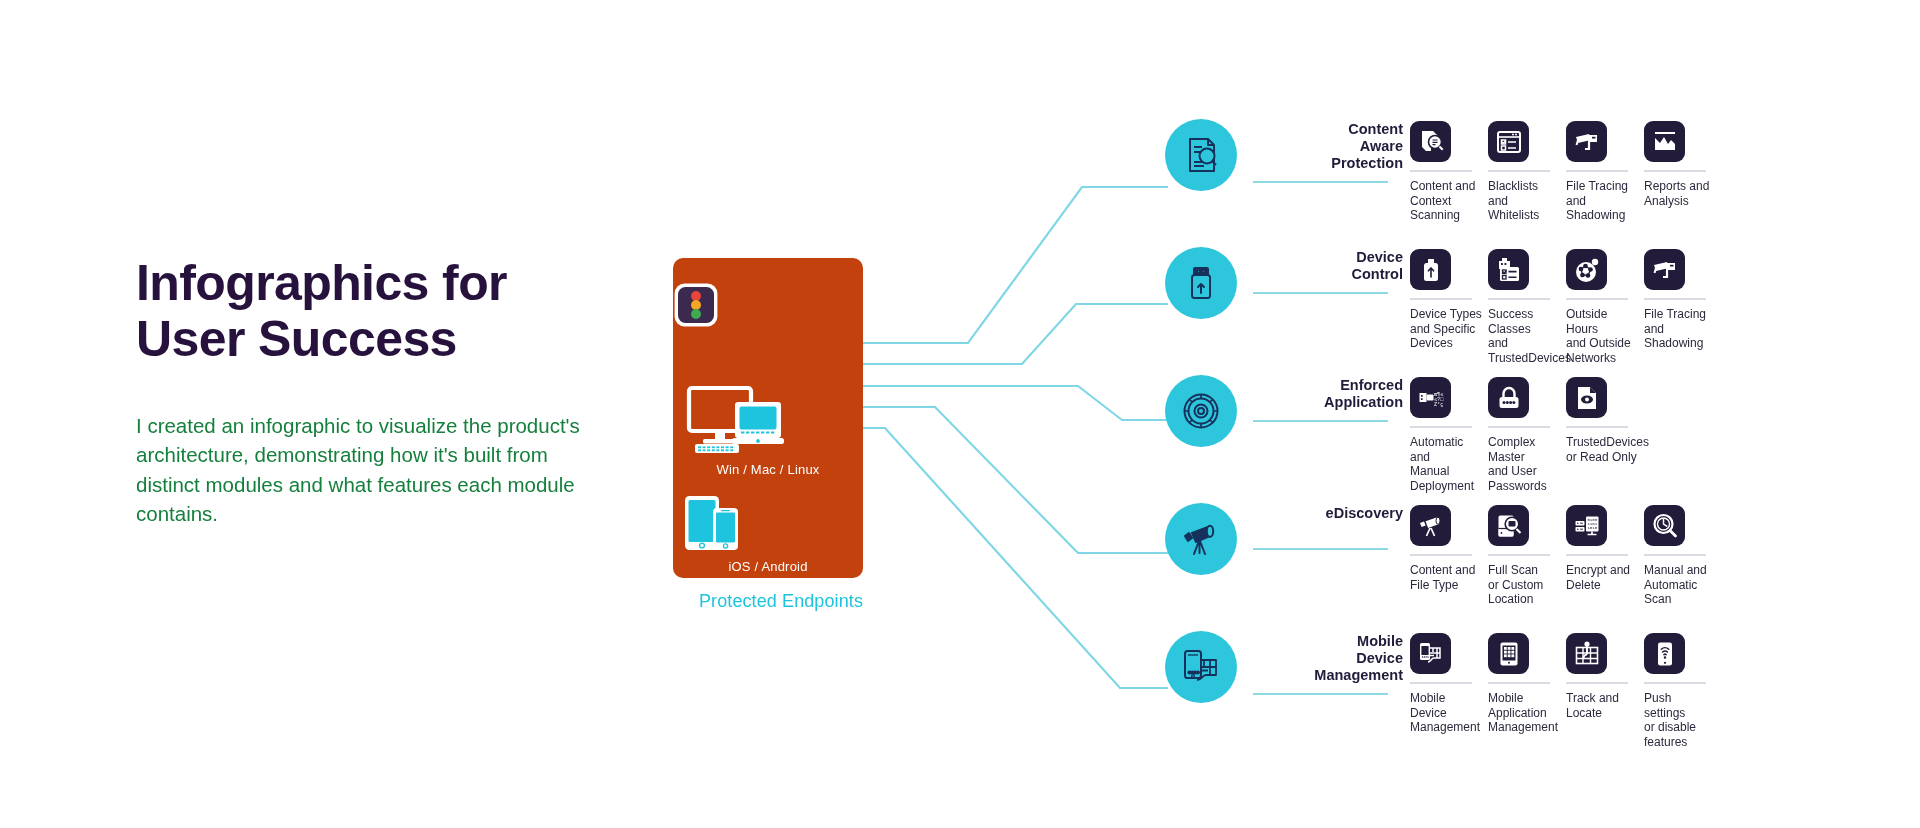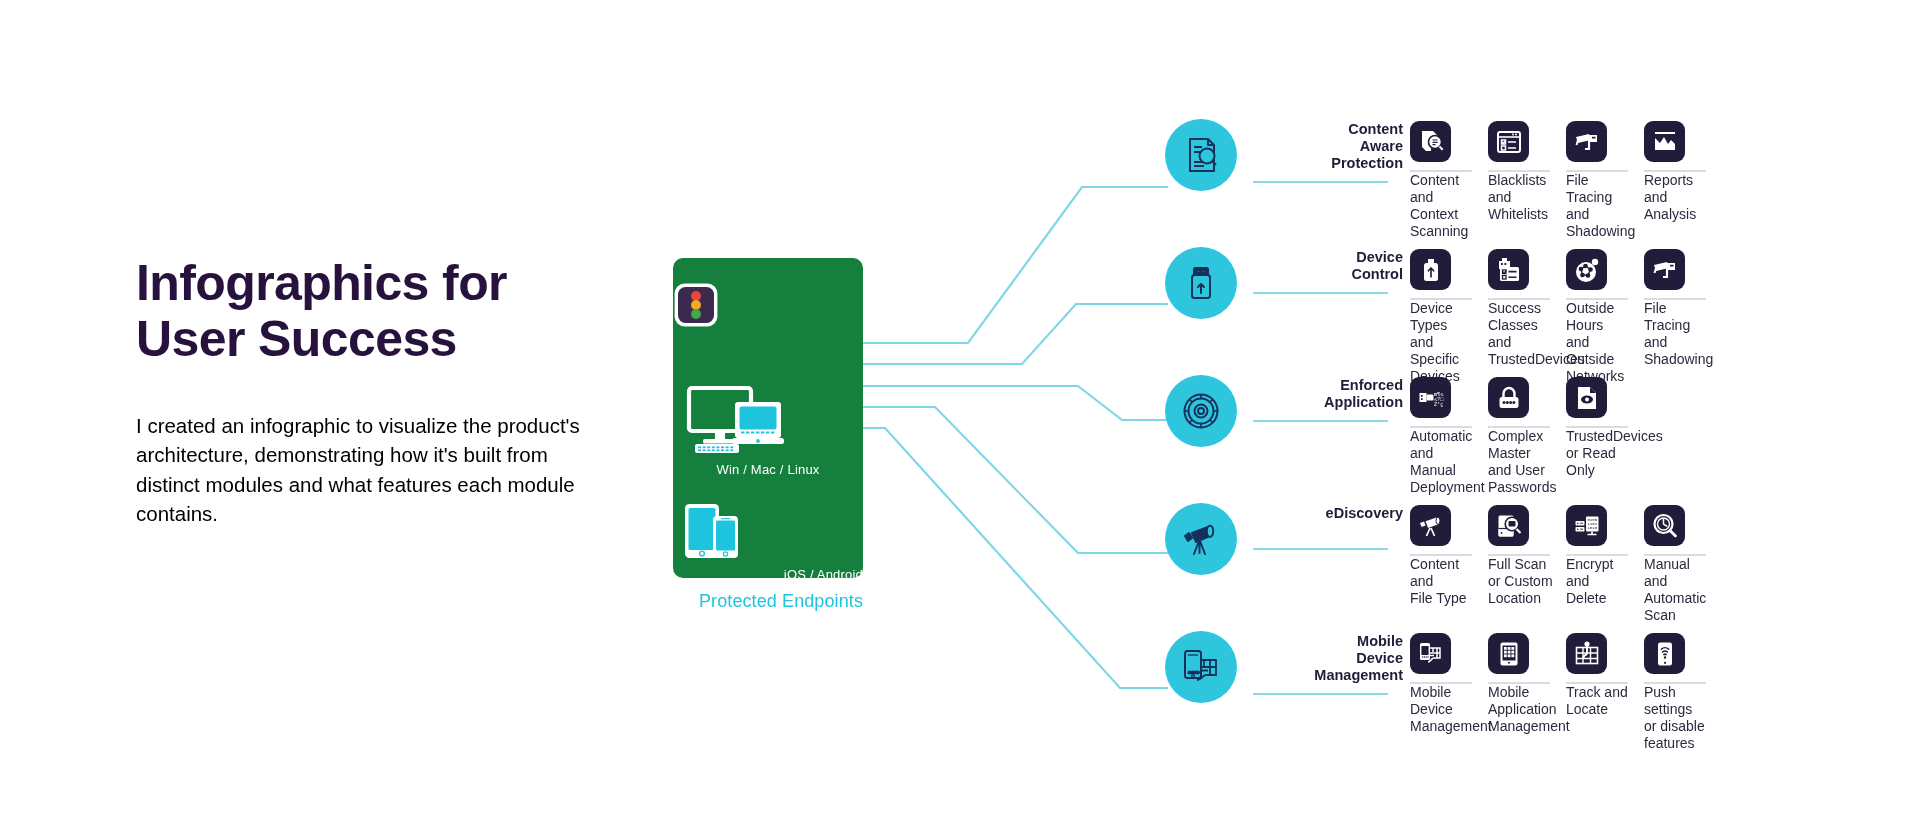--- a/index.html
+++ b/index.html
@@ -23,47 +23,47 @@
     font-weight: bold;
     line-height: 1.12;
     color: #26123c;
     letter-spacing: -0.6px;
     white-space: pre-line;
   }
   #page-desc {
     margin-top: 44px;
     font-size: 20.5px;
     line-height: 1.43;
-    color: #000000;
+    color: #15803d;
     width: 470px;
   }
 
   
   #endpoint-block {
     position: absolute;
     left: 673px; top: 258px;
     width: 190px;
   }
   #endpoint-card {
     width: 190px; height: 320px;
-    background: #15803d;
+    background: #c2410c;
     border-radius: 10px;
     position: relative;
     text-decoration: underline;
   }
   .ep-group { position: absolute; left: 0; width: 190px; text-align: center; }
   #ep-logo-wrap { top: 24px; }
   .ep-label {
     color: #ffffff;
     font-size: 13px;
     margin-top: 7px;
     letter-spacing: 0.2px;
   }
   #ep-desktop-wrap { top: 125px; }
-  #ep-mobile-wrap  { top: 244px; text-align: right; }
+  #ep-mobile-wrap  { top: 236px; }
   #protected-endpoints-label {
     margin-top: 13px;
     color: #1ec4de;
     font-size: 18px;
     text-align: right;
     width: 190px;
     letter-spacing: 0.1px;
   }
 
   
@@ -93,22 +93,22 @@
   .features { display: flex; gap: 0; flex: 1; padding-top: 2px; }
   .feature { width: 77px; margin-right: 1px; }
   .feature-tile {
     width: 41px; height: 41px;
     background: #221b3a;
     border-radius: 9px;
     display: flex; align-items: center; justify-content: center;
   }
   .feature-rule { width: 62px; height: 2px; background: #d9dde3; margin-top: 8px; }
   .feature-label {
-    margin-top: 0;
-    font-size: 14px;
+    margin-top: 7px;
+    font-size: 12px;
     line-height: 1.22;
     color: #2b2a3d;
     white-space: pre-line;
     width: 72px;
   }
 
   svg { display: block; }
 </style>
 </head>
 <body>

